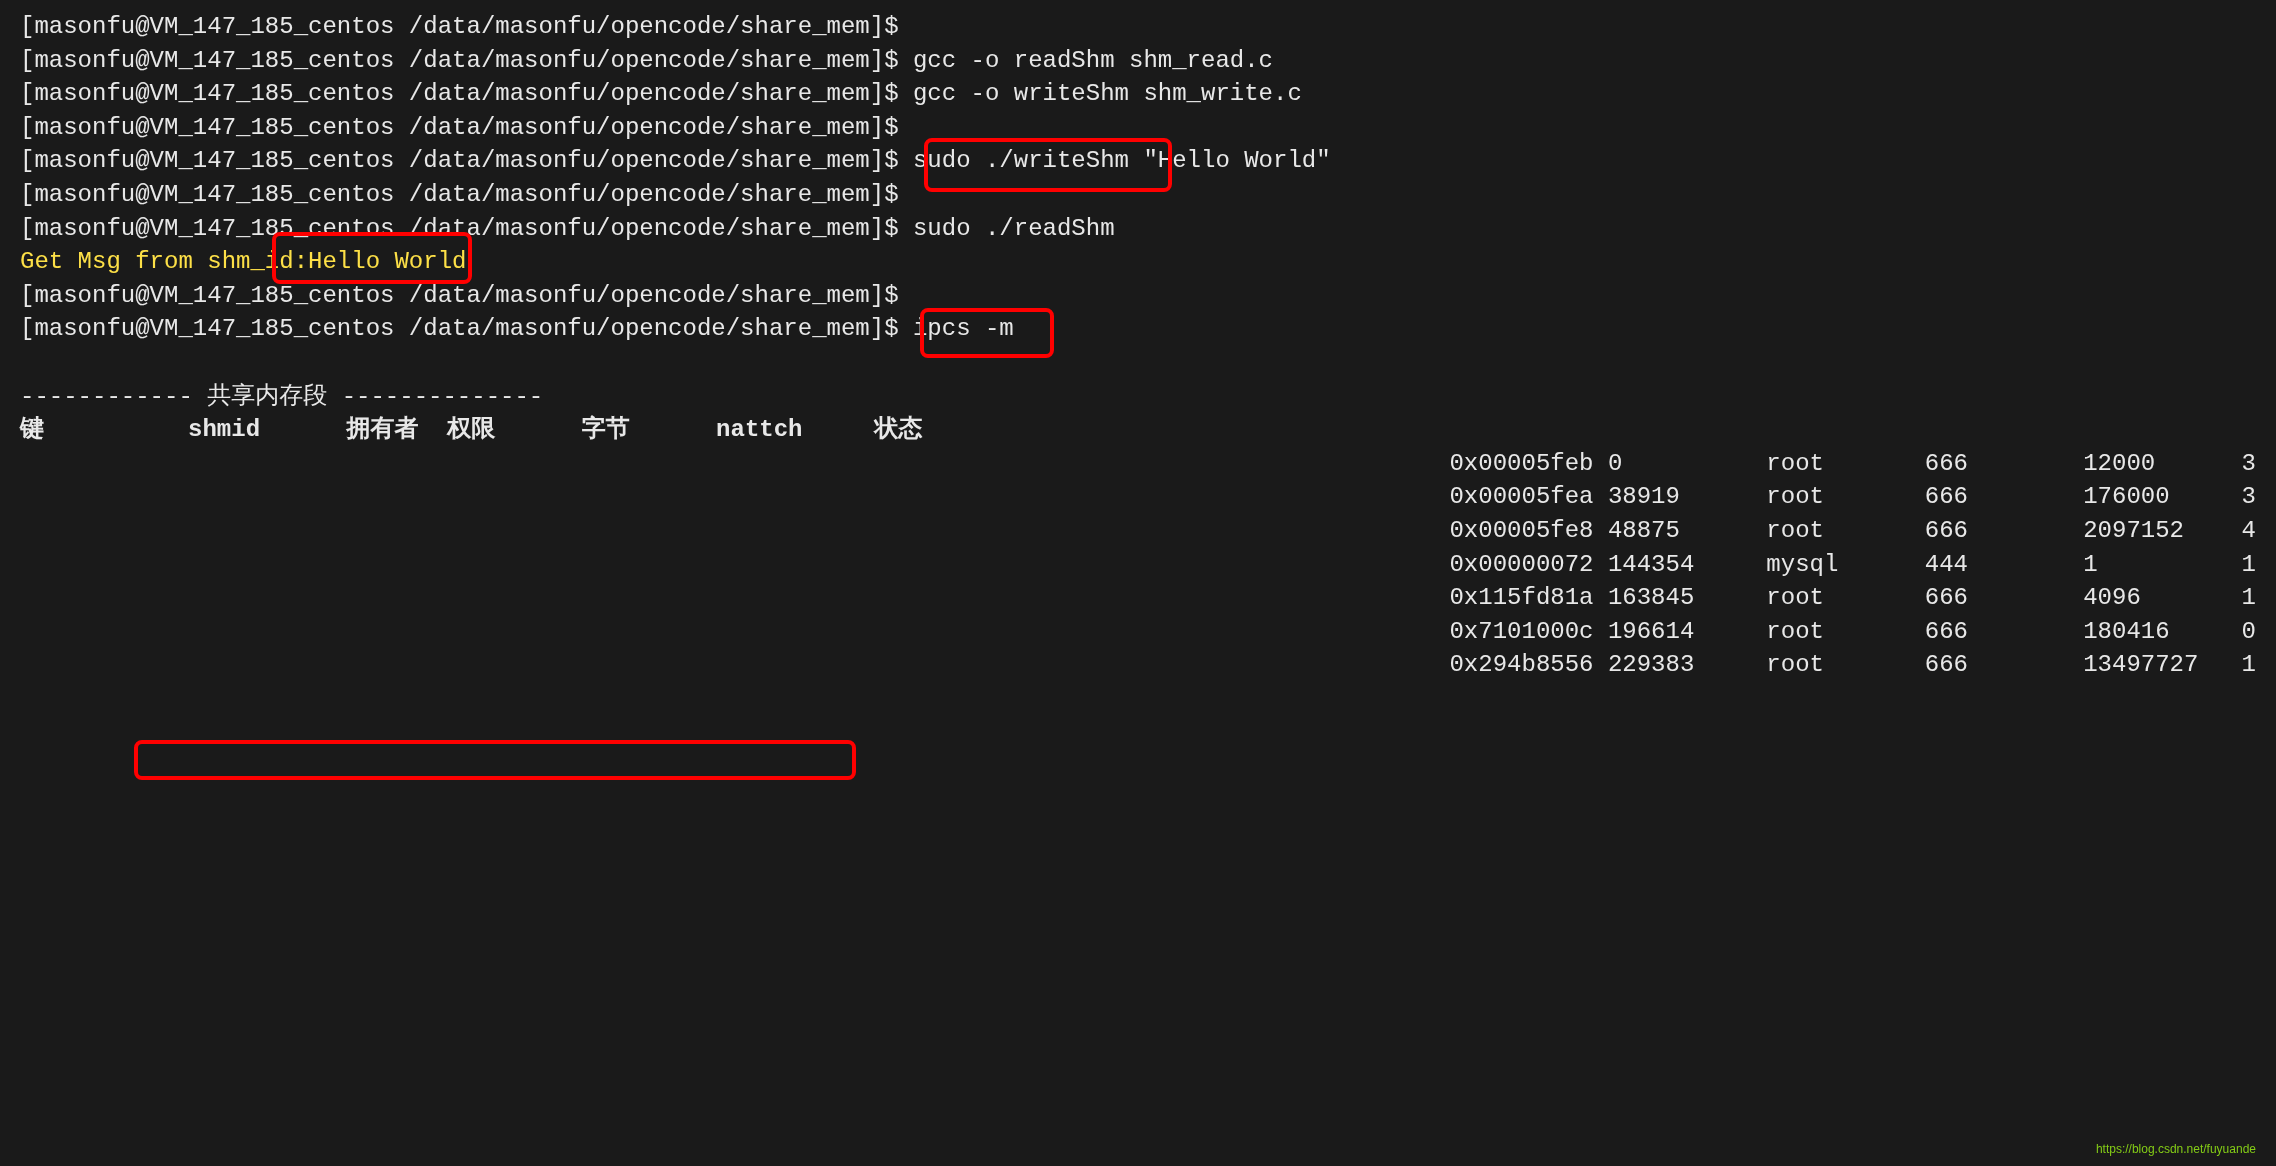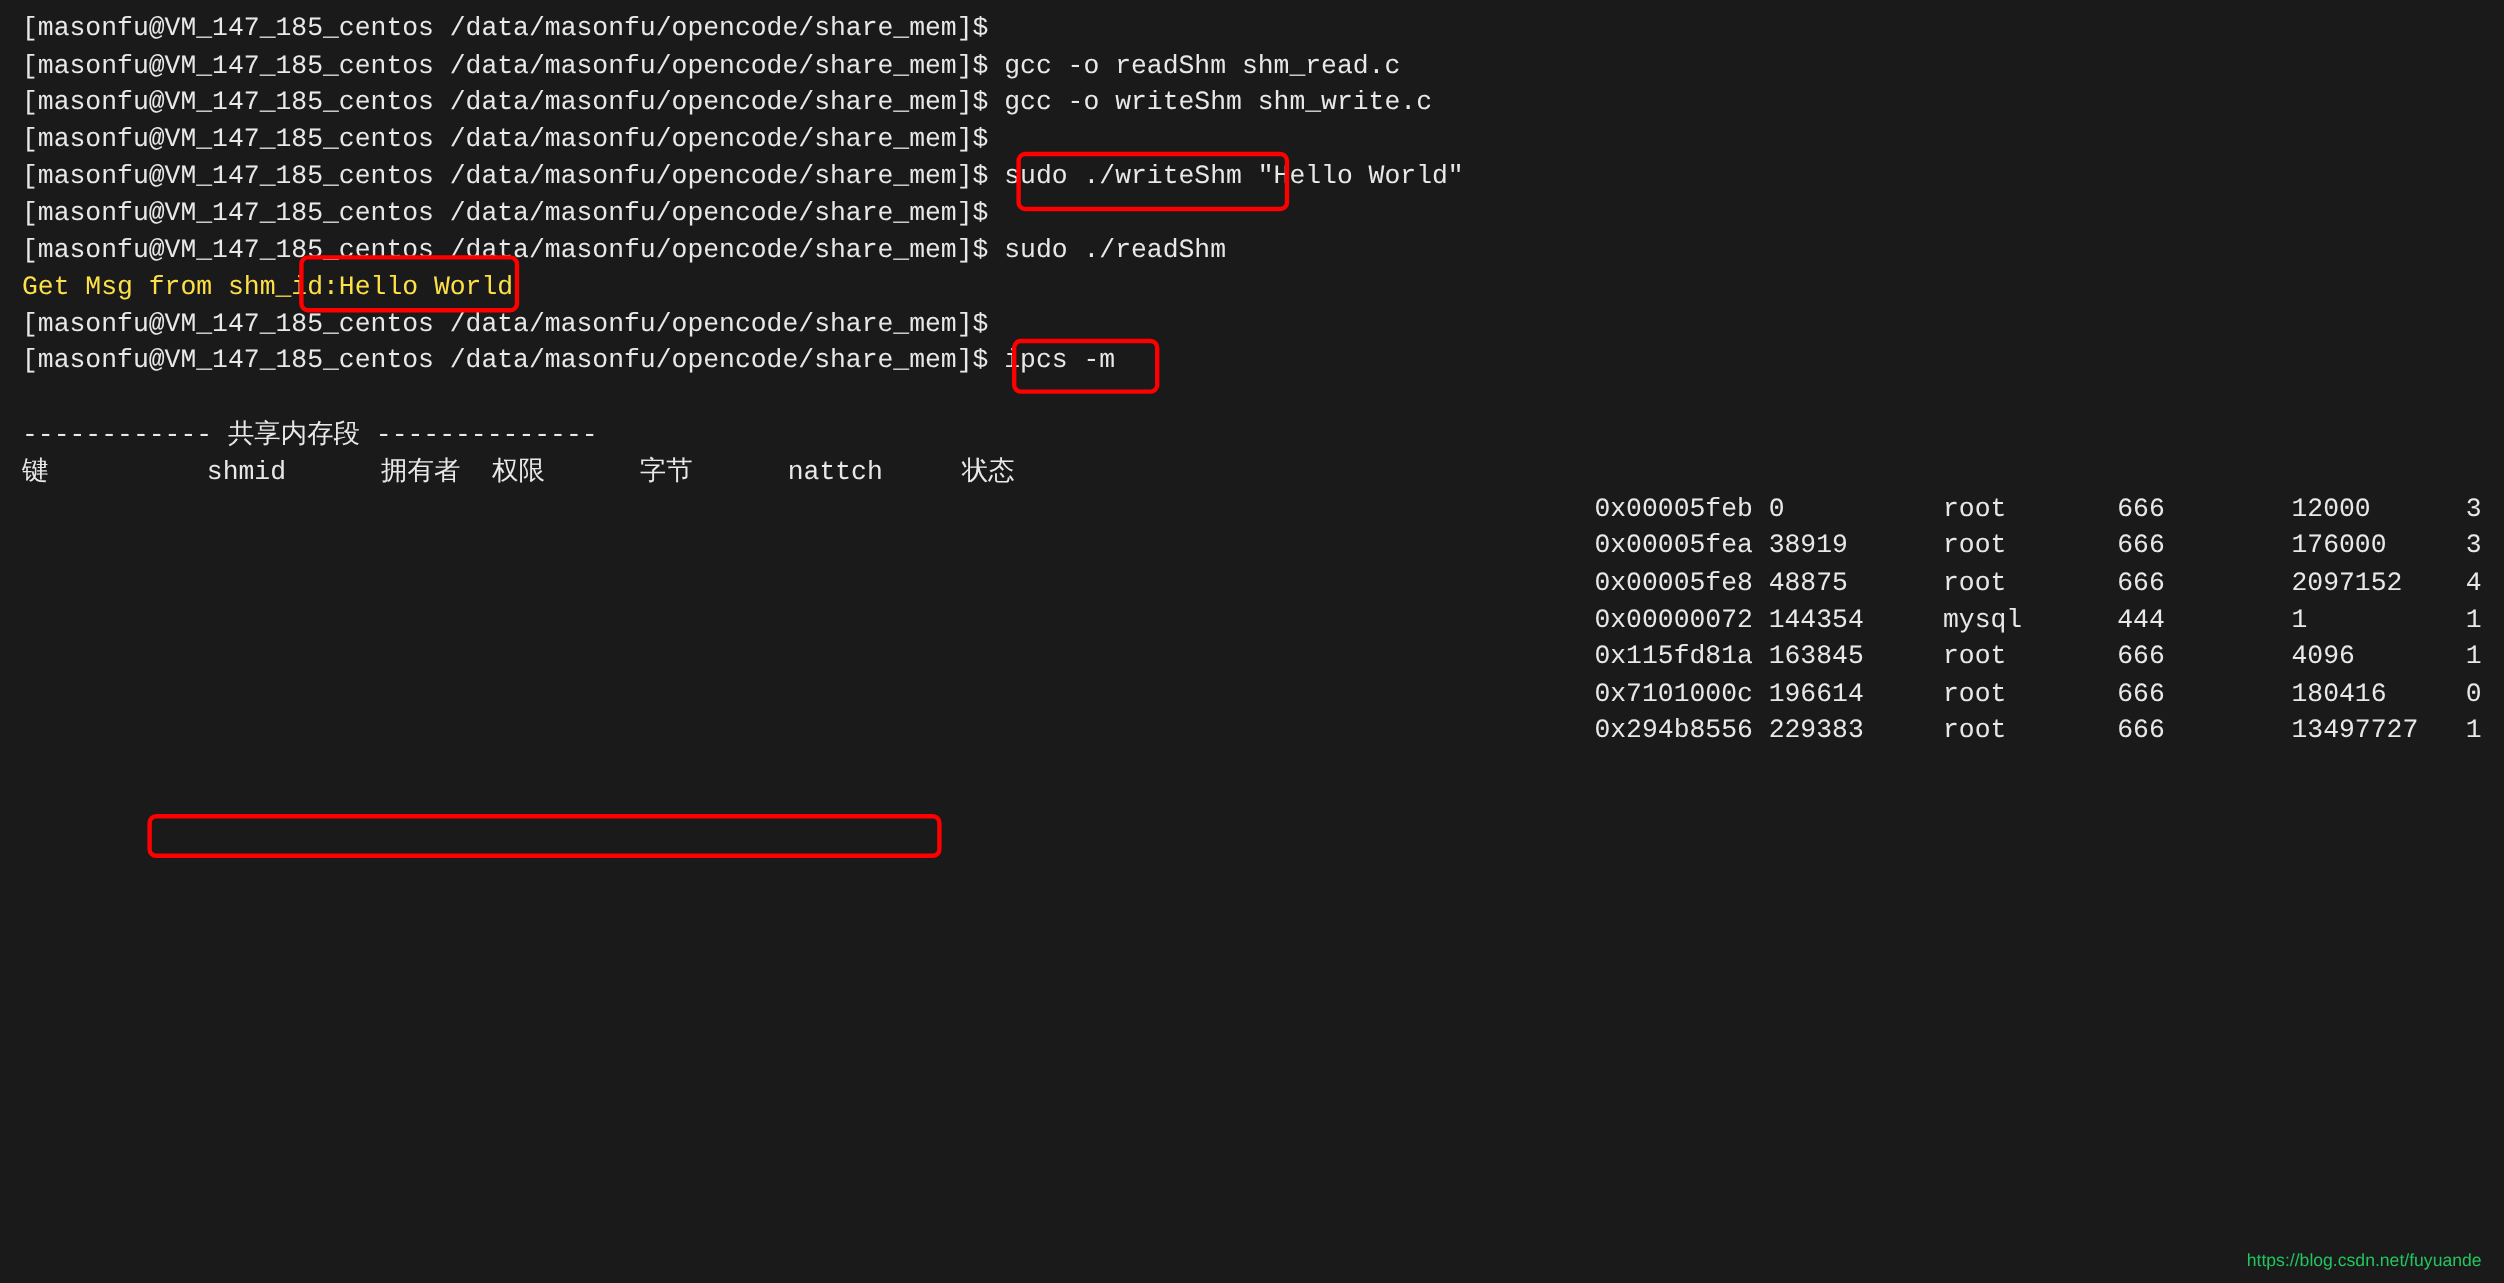--- a/index.html
+++ b/index.html
@@ -55,31 +55,32 @@
       top: 740px;
       left: 134px;
       width: 722px;
       height: 40px;
     }
     .section-header {
       white-space: pre;
     }
     .table-header {
       white-space: pre;
+      font-weight: bold;
     }
     .table-row {
       white-space: pre;
       text-align: right;
     }
     .watermark {
       position: absolute;
       bottom: 8px;
       right: 20px;
-      font-size: 16px;
-      color: #22c55e;
+      font-size: 12px;
+      color: #84cc16;
       font-family: Arial, sans-serif;
     }
   </style>
 </head>
 <body>
 
 <div id="terminal-content">
     <div class="terminal-line">[masonfu@VM_147_185_centos /data/masonfu/opencode/share_mem]$ </div>
     <div class="terminal-line">[masonfu@VM_147_185_centos /data/masonfu/opencode/share_mem]$ gcc -o readShm shm_read.c</div>
     <div class="terminal-line">[masonfu@VM_147_185_centos /data/masonfu/opencode/share_mem]$ gcc -o writeShm shm_write.c</div>

